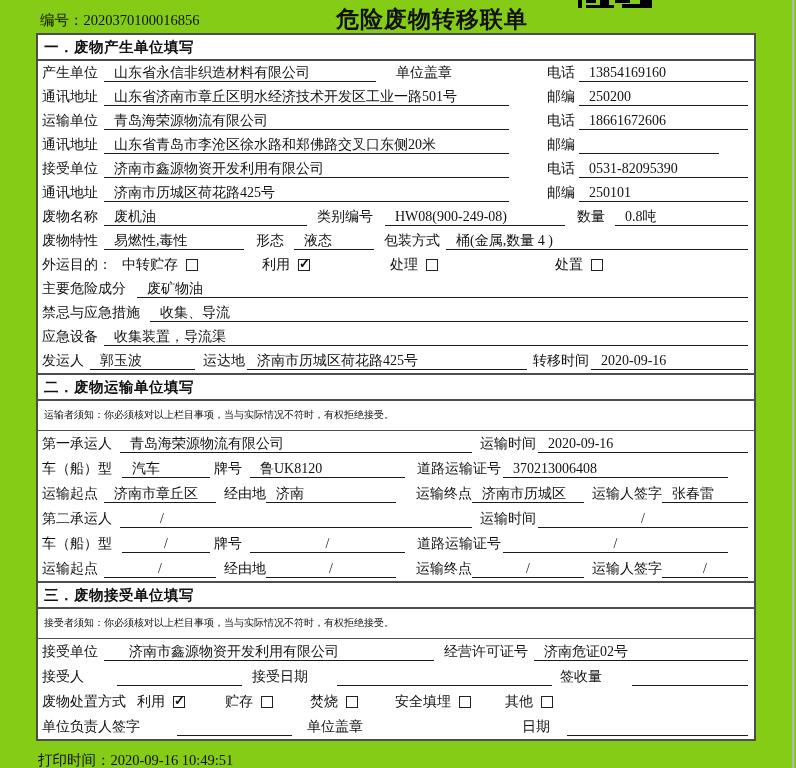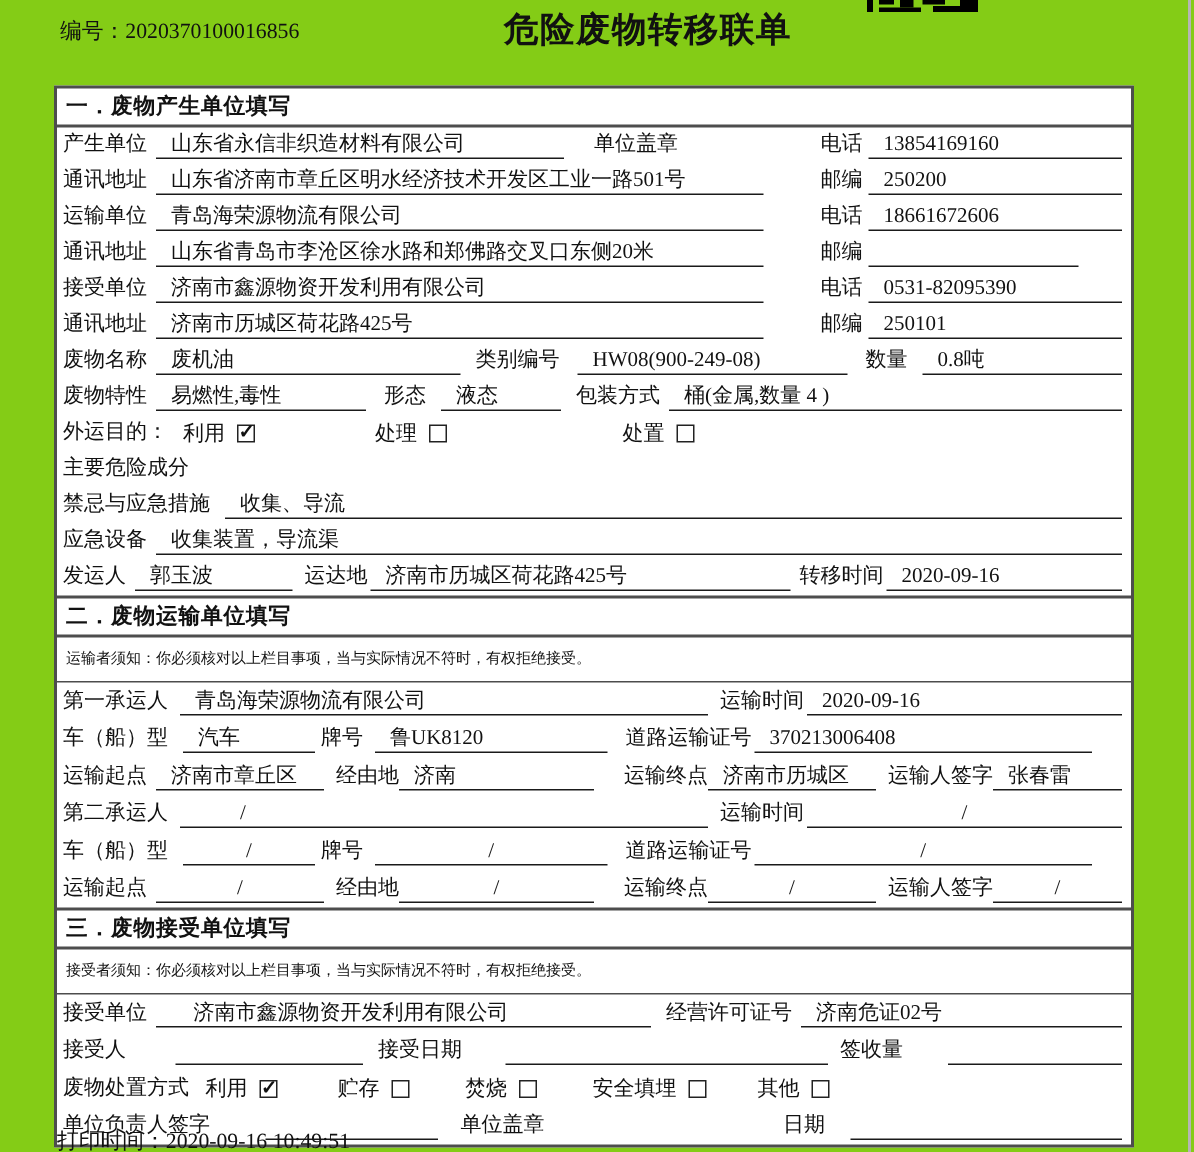--- a/index.html
+++ b/index.html
@@ -21,21 +21,21 @@
   .q1{left:0;top:0;width:4px;height:8px;}
   .q2{left:8px;top:0;width:10px;height:3px;}
   .q3{left:8px;top:5px;width:28px;height:3px;}
   .q4{left:22px;top:0;width:9px;height:5px;}
   .q5{left:37px;top:0;width:15px;height:3px;}
   .q6{left:44px;top:4px;width:22px;height:4px;}
   .q7{left:62px;top:0;width:12px;height:8px;}
   .right-edge{position:absolute;right:2px;top:0;width:2px;height:768px;background:var(--edge);}
 
   .form-table{
-    position:absolute;left:36px;top:57px;width:720px;box-sizing:border-box;
+    position:absolute;left:36px;top:33px;width:720px;box-sizing:border-box;
     border:2px solid var(--border);background:#fff;
   }
   .section{box-sizing:border-box;}
   .section ~ .section{border-top:2px solid var(--border);}
   .sec-heading{
     height:26px;line-height:25px;font-weight:bold;font-size:14.5px;padding-left:6px;
     border-bottom:2px solid var(--border);box-sizing:border-box;
     font-family:"Liberation Sans","DejaVu Sans",sans-serif;letter-spacing:0.5px;
   }
   .sec-note{
@@ -137,35 +137,40 @@
         <div class="row">
           <span class="cell-l" style="width: 62px;">废物特性</span>
           <span class="cell-f" style="width: 140px;">易燃性,毒性</span>
           <span class="cell-l" style="width: 50px; padding-left: 12px;">形态</span>
           <span class="cell-f" style="width: 80px;">液态</span>
           <span class="cell-l" style="width: 72px; padding-left: 10px;">包装方式</span>
           <span class="cell-f grow">桶(金属,数量 4 )</span>
         </div>
         <div class="row">
           <span class="cell-l" style="width: 80px;">外运目的：</span>
+          <span class="cell-c" style="width: 140px;">
+            <span class="ck-label">中转贮存</span>
+            <span class="ck-box"></span>
+          </span>
           <span class="cell-c" style="width: 128px;">
             <span class="ck-label">利用</span>
             <span class="ck-box checked"></span>
           </span>
           <span class="cell-c" style="width: 165px;">
             <span class="ck-label">处理</span>
             <span class="ck-box"></span>
           </span>
           <span class="cell-c grow">
             <span class="ck-label">处置</span>
             <span class="ck-box"></span>
           </span>
         </div>
         <div class="row">
           <span class="cell-l" style="width: 95px;">主要危险成分</span>
+          <span class="cell-f grow">废矿物油</span>
         </div>
         <div class="row">
           <span class="cell-l" style="width: 108px;">禁忌与应急措施</span>
           <span class="cell-f grow">收集、导流</span>
         </div>
         <div class="row">
           <span class="cell-l" style="width: 62px;">应急设备</span>
           <span class="cell-f grow">收集装置，导流渠</span>
         </div>
         <div class="row">

